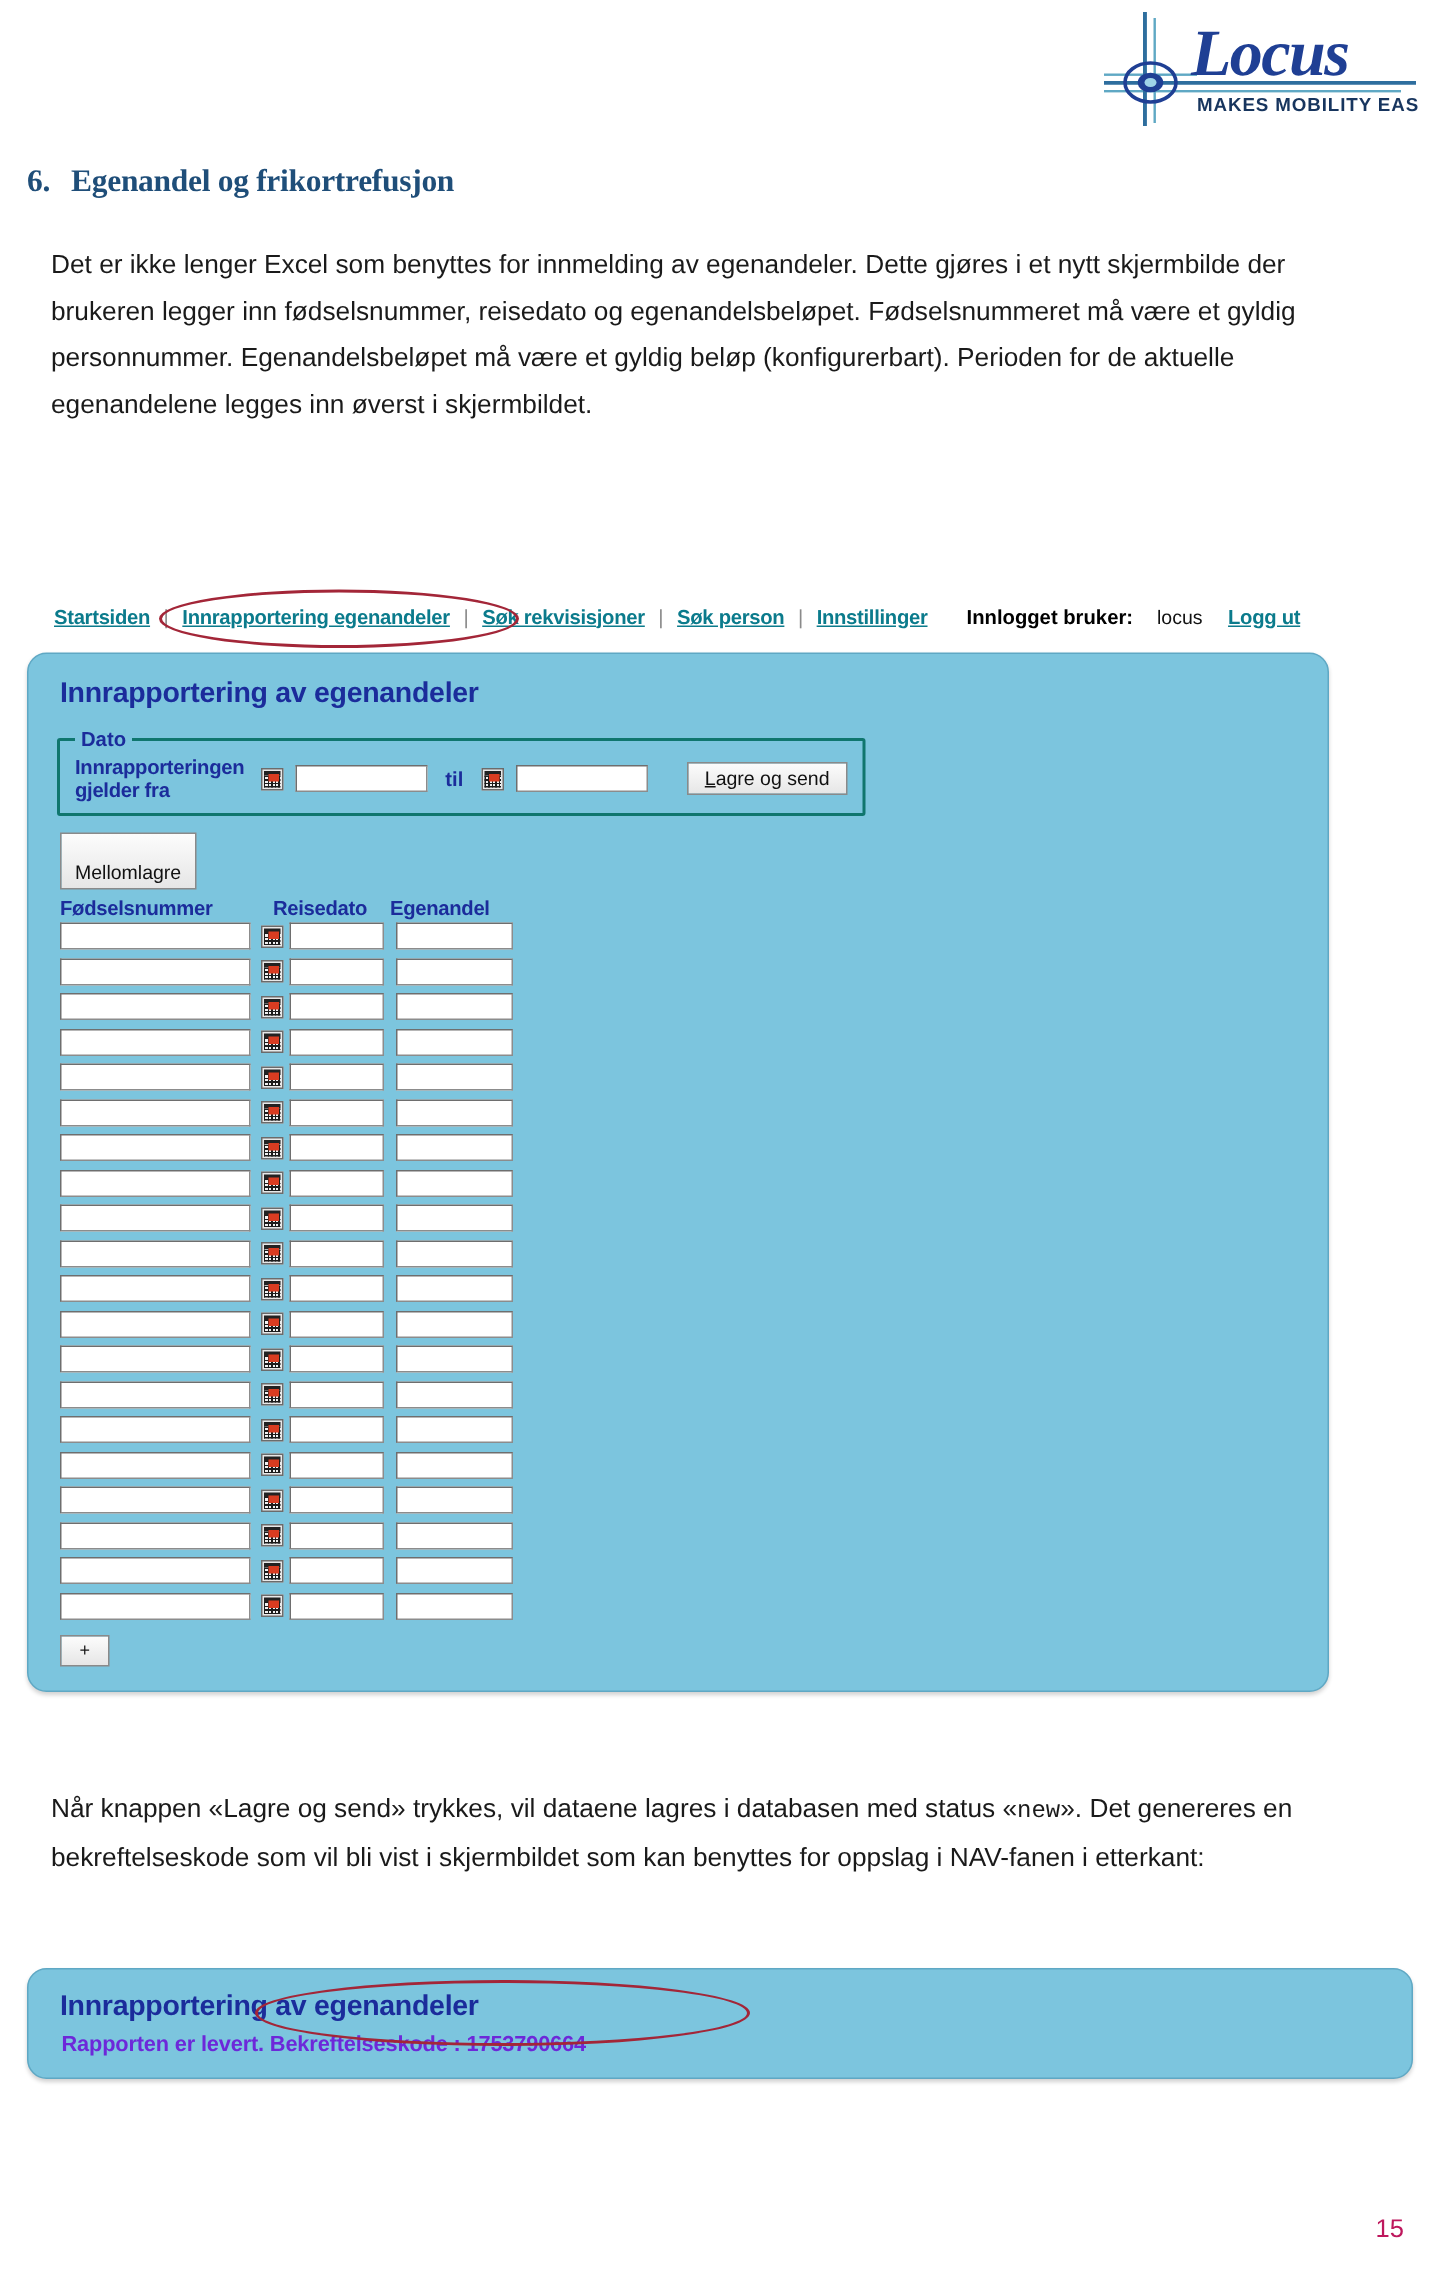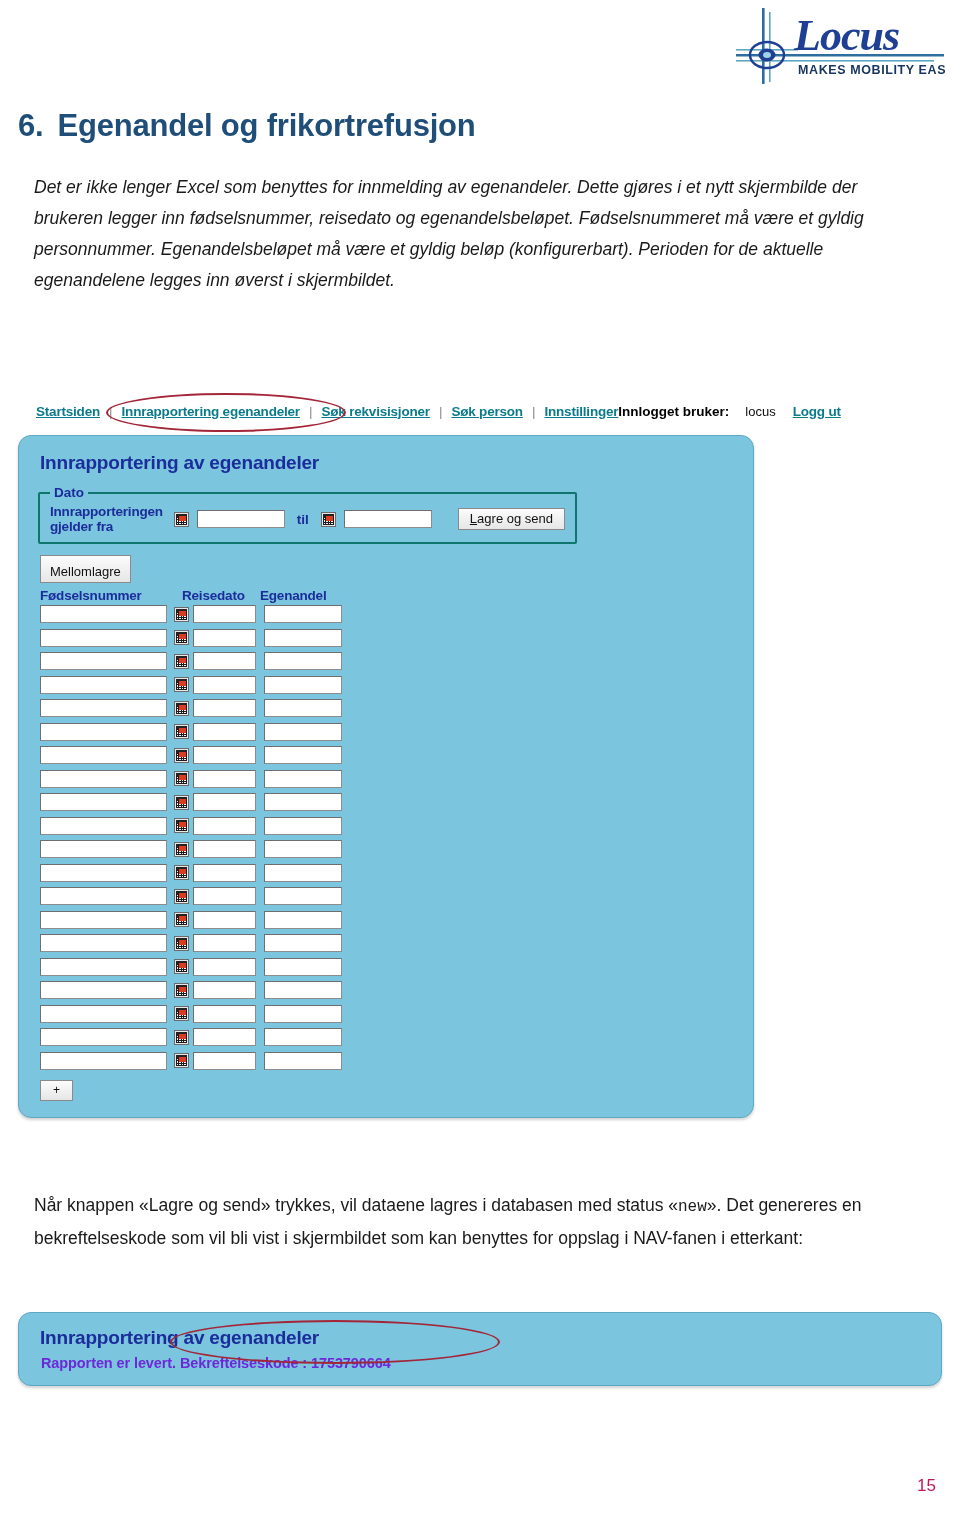--- a/index.html
+++ b/index.html
@@ -25,42 +25,42 @@
 
   
   .doc {
     position: absolute;
     top: 108px;
     left: 18px;
     width: 906px;
   }
   h1.section-title {
     margin: 0 0 10px 0;
-    font-family: Liberation Sans, sans-serif;
-    font-size: 31px;
+    font-family: Liberation Serif, serif;
+    font-size: 21px;
     font-weight: bold;
     color: #1F4E79;
     letter-spacing: -0.2px;
   }
   h1.section-title .num { margin-right: 14px; }
   p.body-text {
     margin: 0 0 0 16px;
     font-size: 17.5px;
     line-height: 31px;
     color: #1a1a1a;
   }
-  p.body-text.spaced { margin-top: 28px; font-style: italic; }
+  p.body-text.spaced { margin-top: 28px; }
   .mono { font-family: "Liberation Mono", monospace; font-size: 16px; }
 
   
   .shot {
     position: absolute;
     left: 18px;
     top: 396px;
-    width: 736px;
+    width: 868px;
   }
 
   .navbar {
     position: relative;
     height: 30px;
     padding-left: 18px;
     display: flex;
     align-items: center;
     font-size: 13.5px;
     font-weight: bold;
@@ -176,21 +176,21 @@
     font-size: 13px;
     color: #111;
     background: linear-gradient(#fcfcfc, #e6e6e6);
     border: 1px solid #8a8a8a;
     padding: 2px 11px 3px 11px;
     cursor: pointer;
     white-space: nowrap;
   }
   .btn u { text-decoration: underline; }
   .btn-save { margin-left: 22px; }
-  .btn-mellom { margin: 11px 0 0 5px; padding: 8px 9px 3px 9px; }
+  .btn-mellom { margin: 11px 0 0 5px; padding: 18px 9px 3px 9px; }
   .btn-plus { margin: 5px 0 0 5px; padding: 2px 12px 3px 12px; font-size: 12px; }
 
   .grid-head {
     display: flex;
     margin: 5px 0 2px 5px;
     color: #1B2C9B;
     font-size: 13.5px;
     font-weight: bold;
     letter-spacing: -0.2px;
   }

